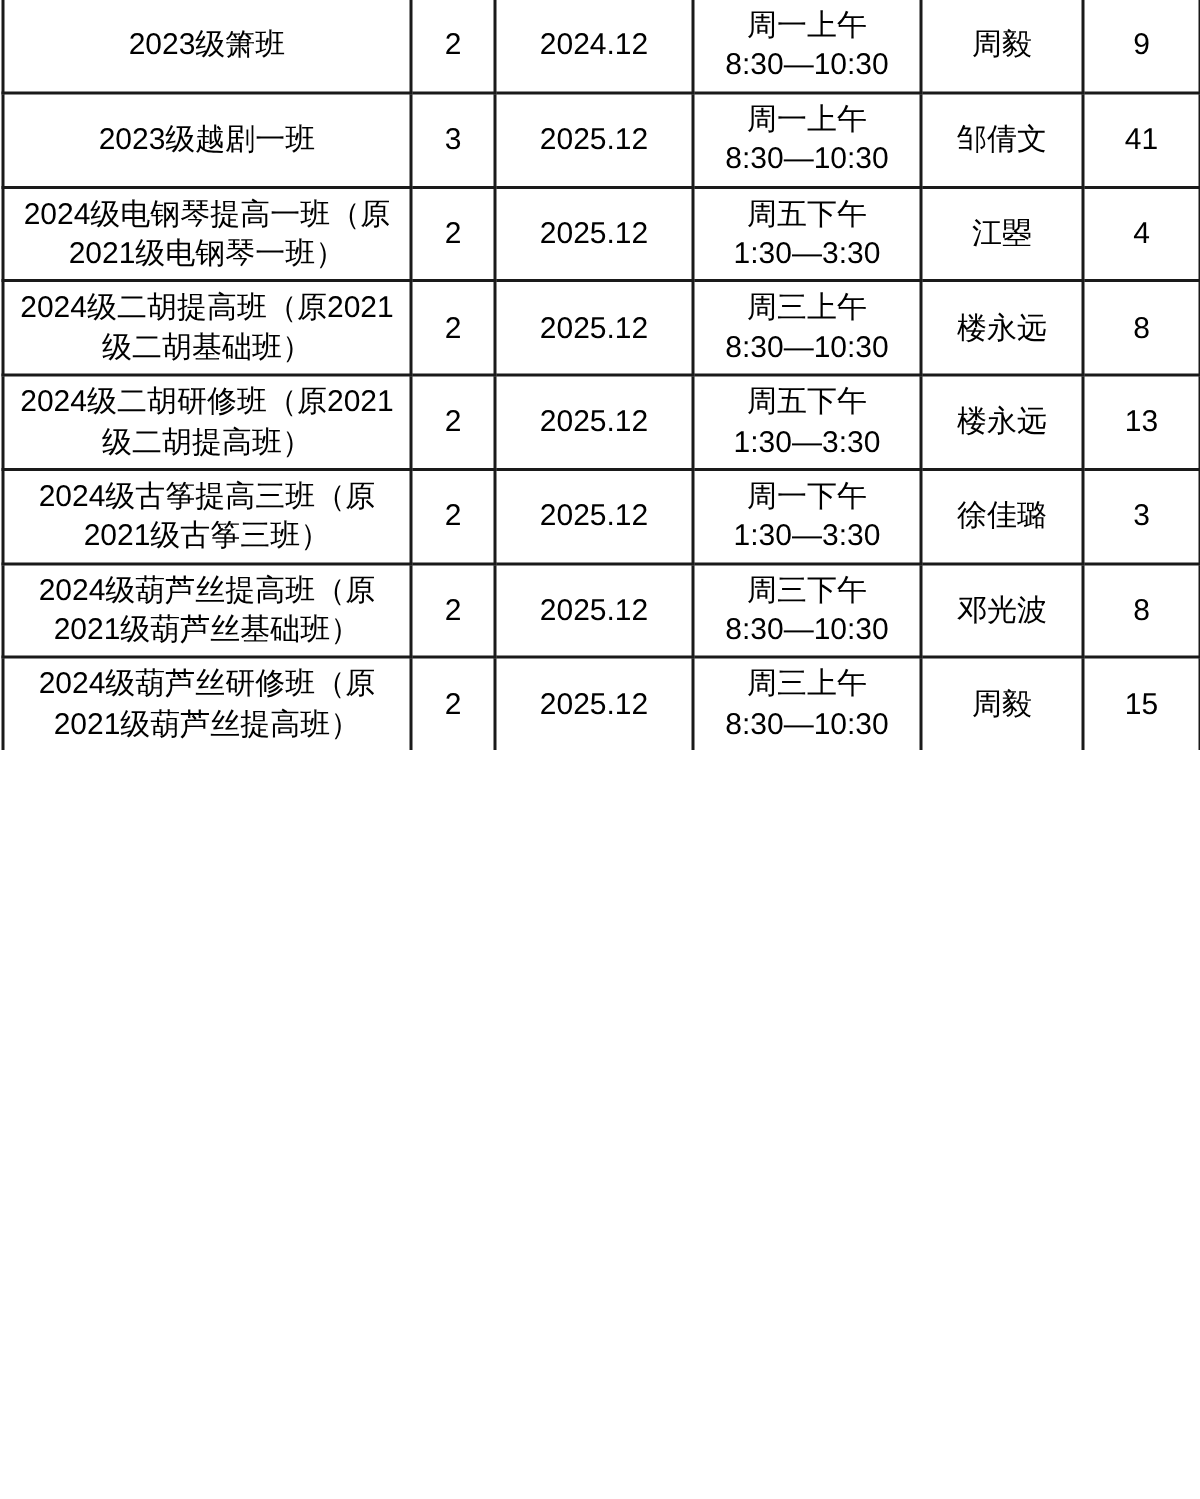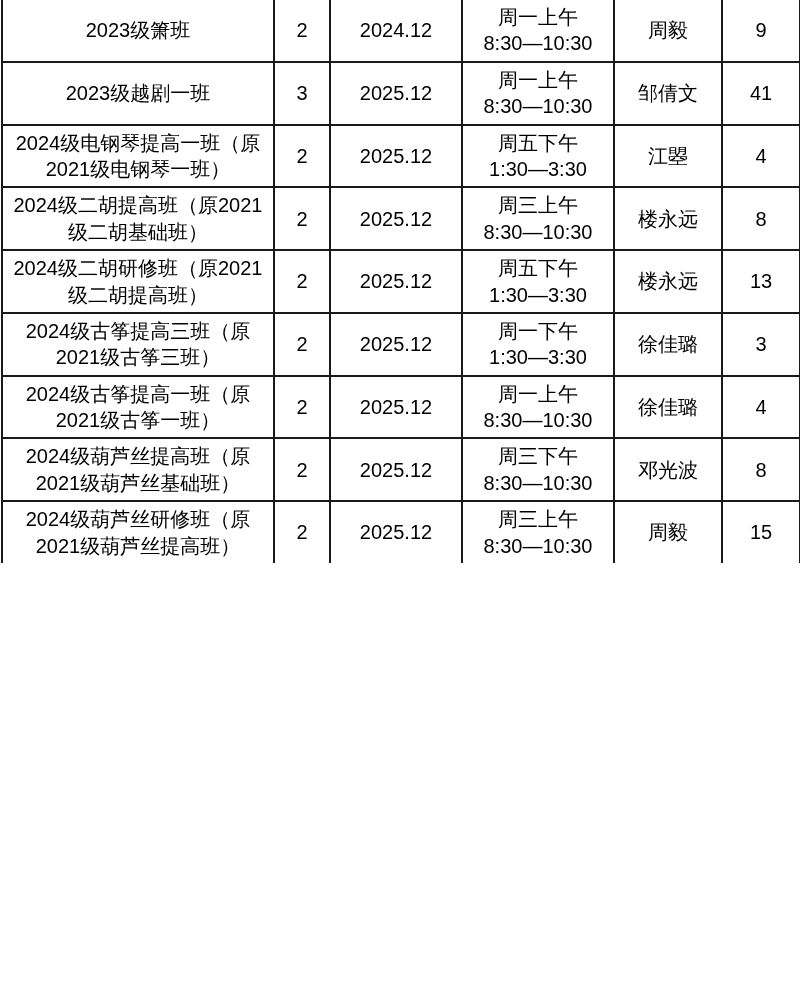--- a/index.html
+++ b/index.html
@@ -155,33 +155,20 @@
         <td class="credit">2</td>
         <td class="date">2025.12</td>
         <td class="time">
           <span class="time-line1">周一下午</span>
           <span class="time-line2">1:30—3:30</span>
         </td>
         <td class="teacher">徐佳璐</td>
         <td class="count">3</td>
       </tr>
 
-      <tr>
-        <td class="name">
-            <span class="name-text">2024级古筝提高一班（原2021级古筝一班）</span>
-          </td>
-        <td class="credit">2</td>
-        <td class="date">2025.12</td>
-        <td class="time">
-          <span class="time-line1">周一上午</span>
-          <span class="time-line2">8:30—10:30</span>
-        </td>
-        <td class="teacher">徐佳璐</td>
-        <td class="count">4</td>
-      </tr>
 
       <tr>
         <td class="name">
             <span class="name-text">2024级葫芦丝提高班（原2021级葫芦丝基础班）</span>
           </td>
         <td class="credit">2</td>
         <td class="date">2025.12</td>
         <td class="time">
           <span class="time-line1">周三下午</span>
           <span class="time-line2">8:30—10:30</span>

